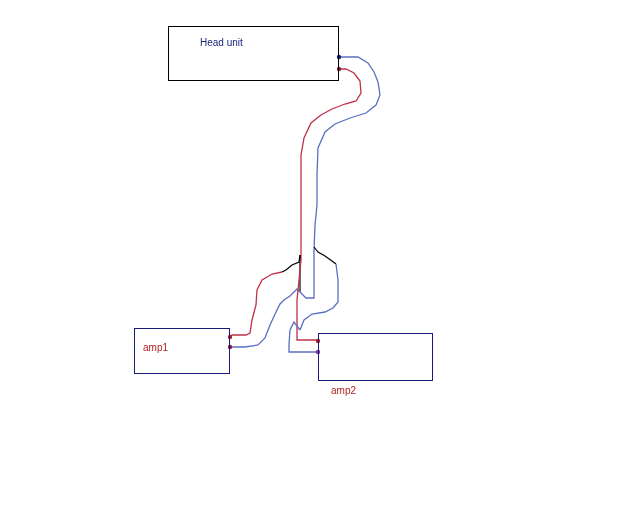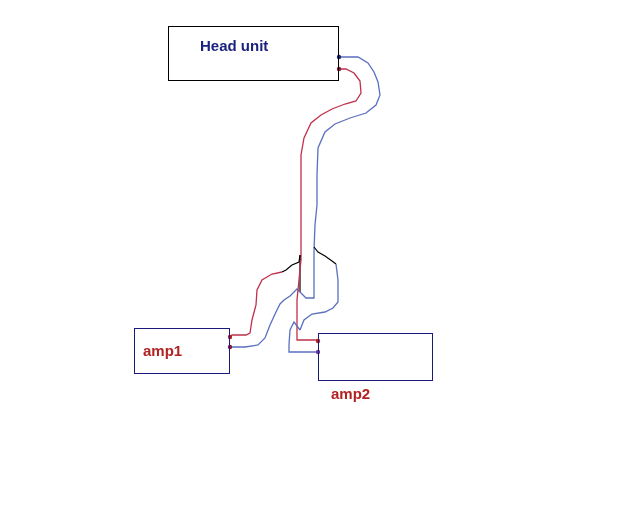--- a/index.html
+++ b/index.html
@@ -1,19 +1,19 @@
 <!DOCTYPE html>
 <html><head>
   <meta charset="utf-8">
   <style>
     html, body { margin: 0; padding: 0; background: #ffffff; }
     body { width: 640px; height: 532px; position: relative; overflow: hidden; font-family: "Liberation Sans", sans-serif; }
     .canvas { position: absolute; left: 0; top: 0; width: 640px; height: 532px; }
     .box { position: absolute; border: 1px solid; box-sizing: border-box; background: transparent; }
-    .label { position: absolute; font-size: 15px; white-space: nowrap; font-weight: bold; }
+    .label { position: absolute; font-size: 10px; white-space: nowrap; }
     svg { position: absolute; left: 0; top: 0; }
   </style>
 </head>
 <body>
 
 <div class="canvas">
 
   <svg width="640" height="532" viewBox="0 0 640 532">
 
     <path d="M339,57 L358,57 L368,63 L374,72 L378,82 L380,95 L376,105 L366,113 L350,118 L335,124 L325,132 L318,148 L317,175 L317,205 L315,225 L314,250" fill="none" stroke="#5a6fc0" stroke-width="1.3"></path>

